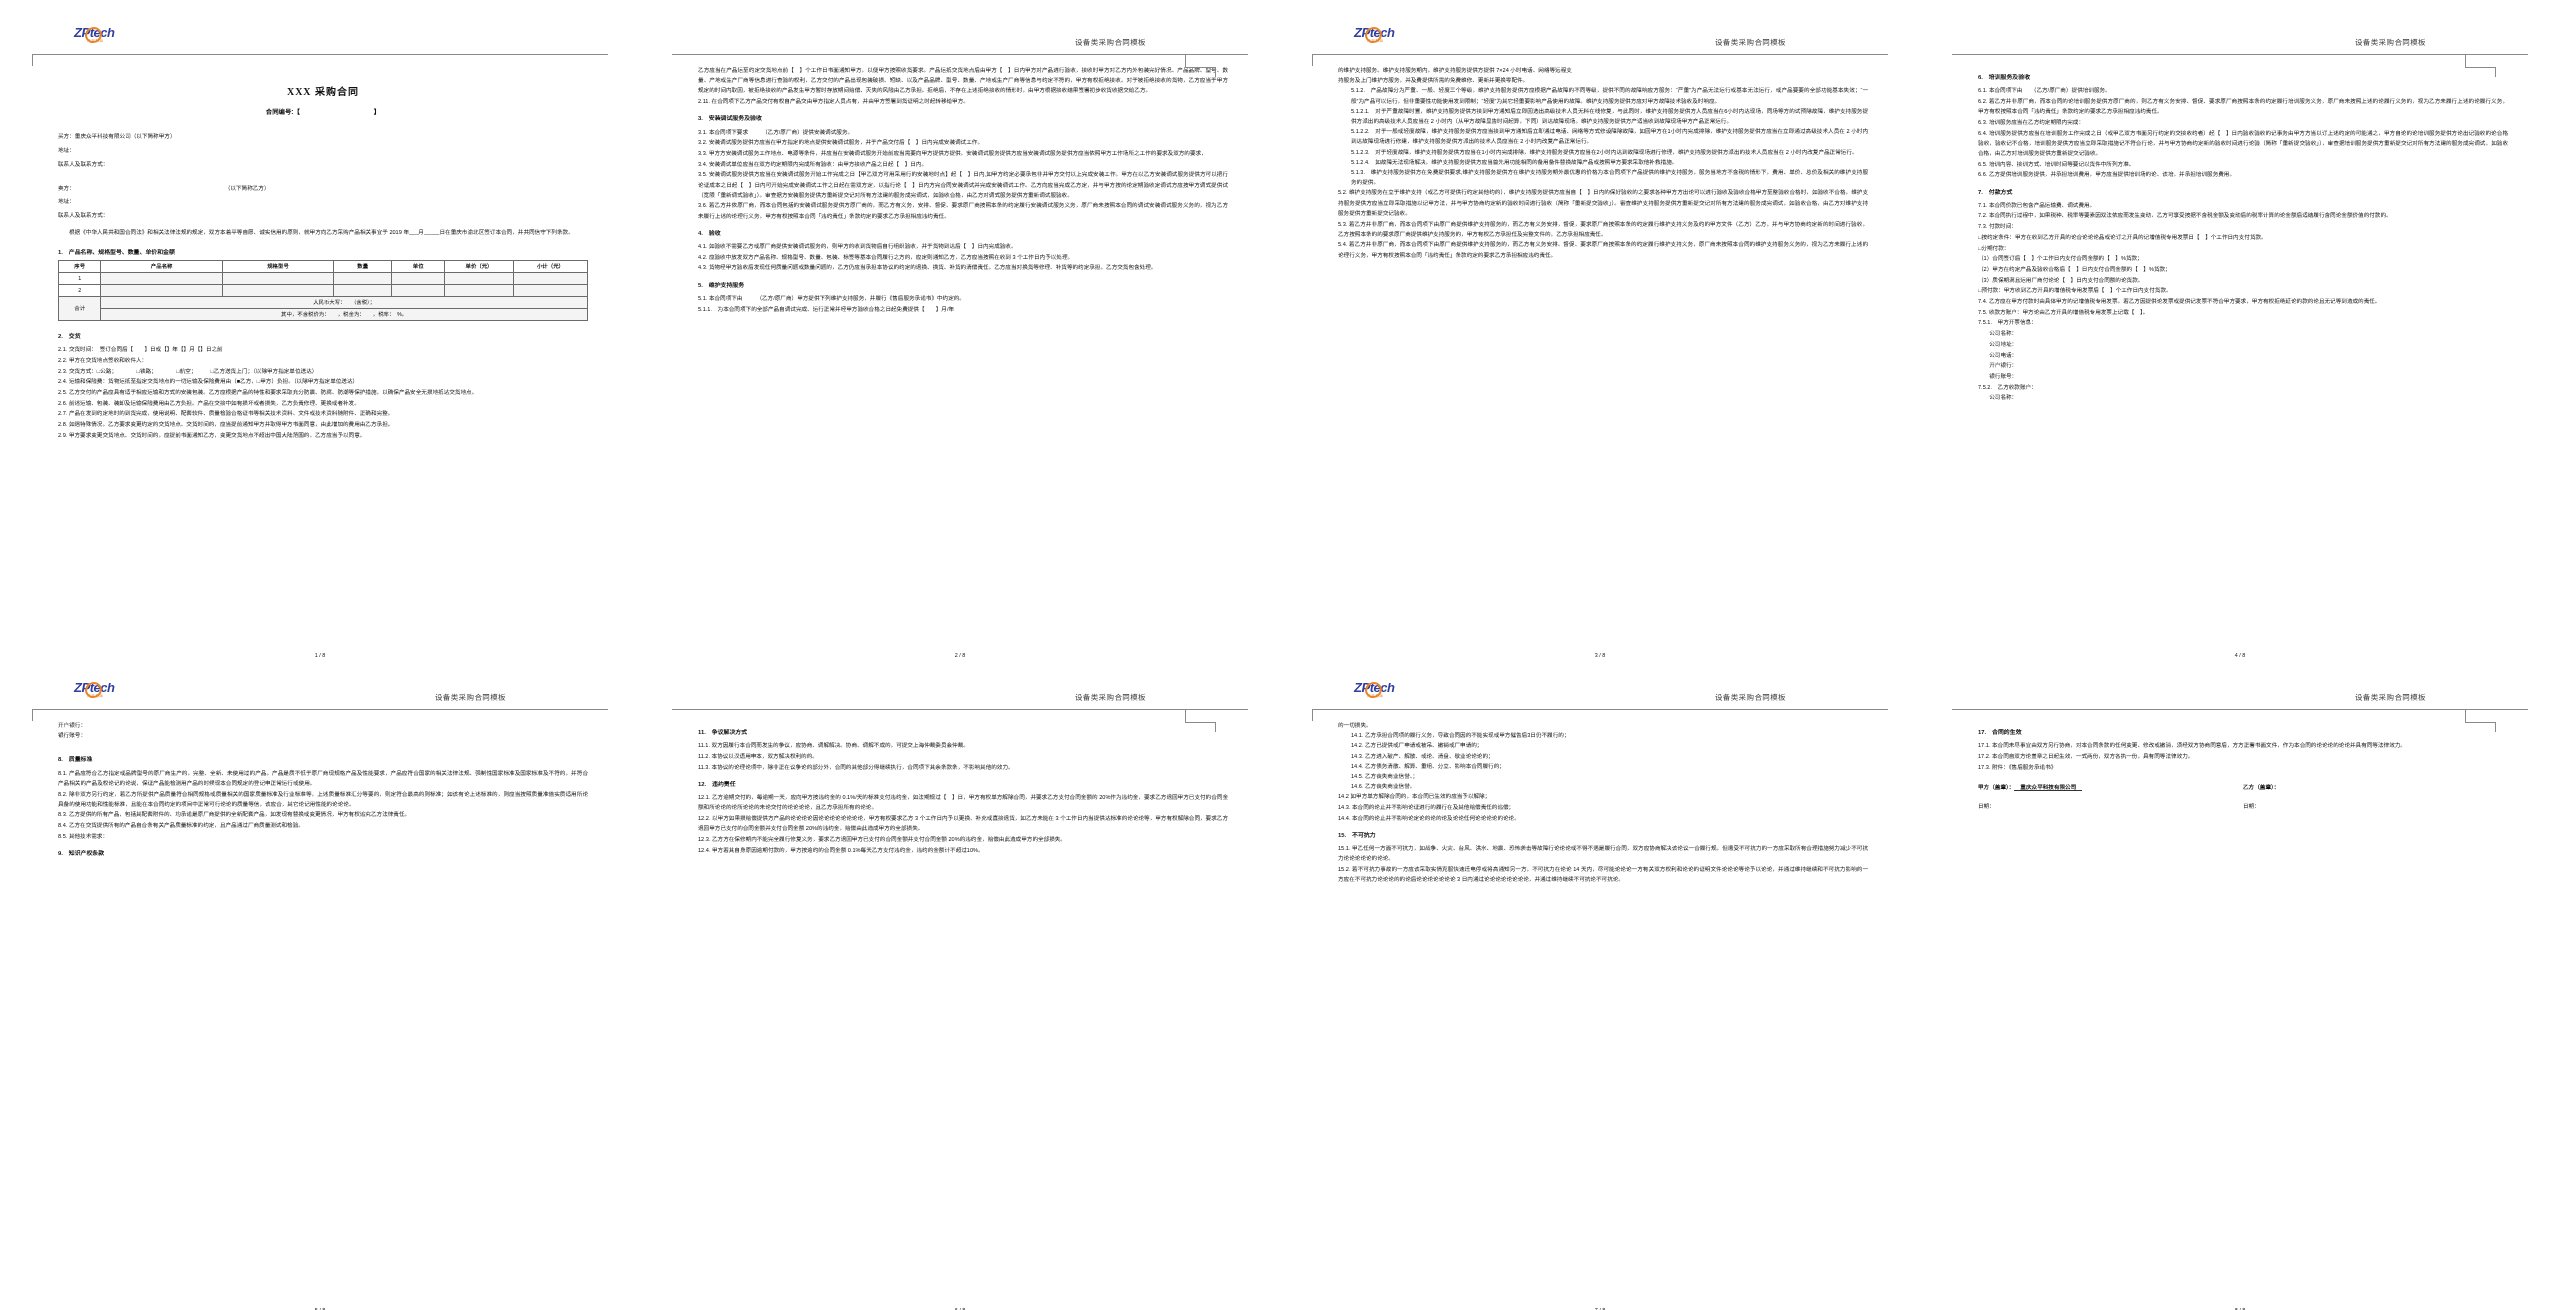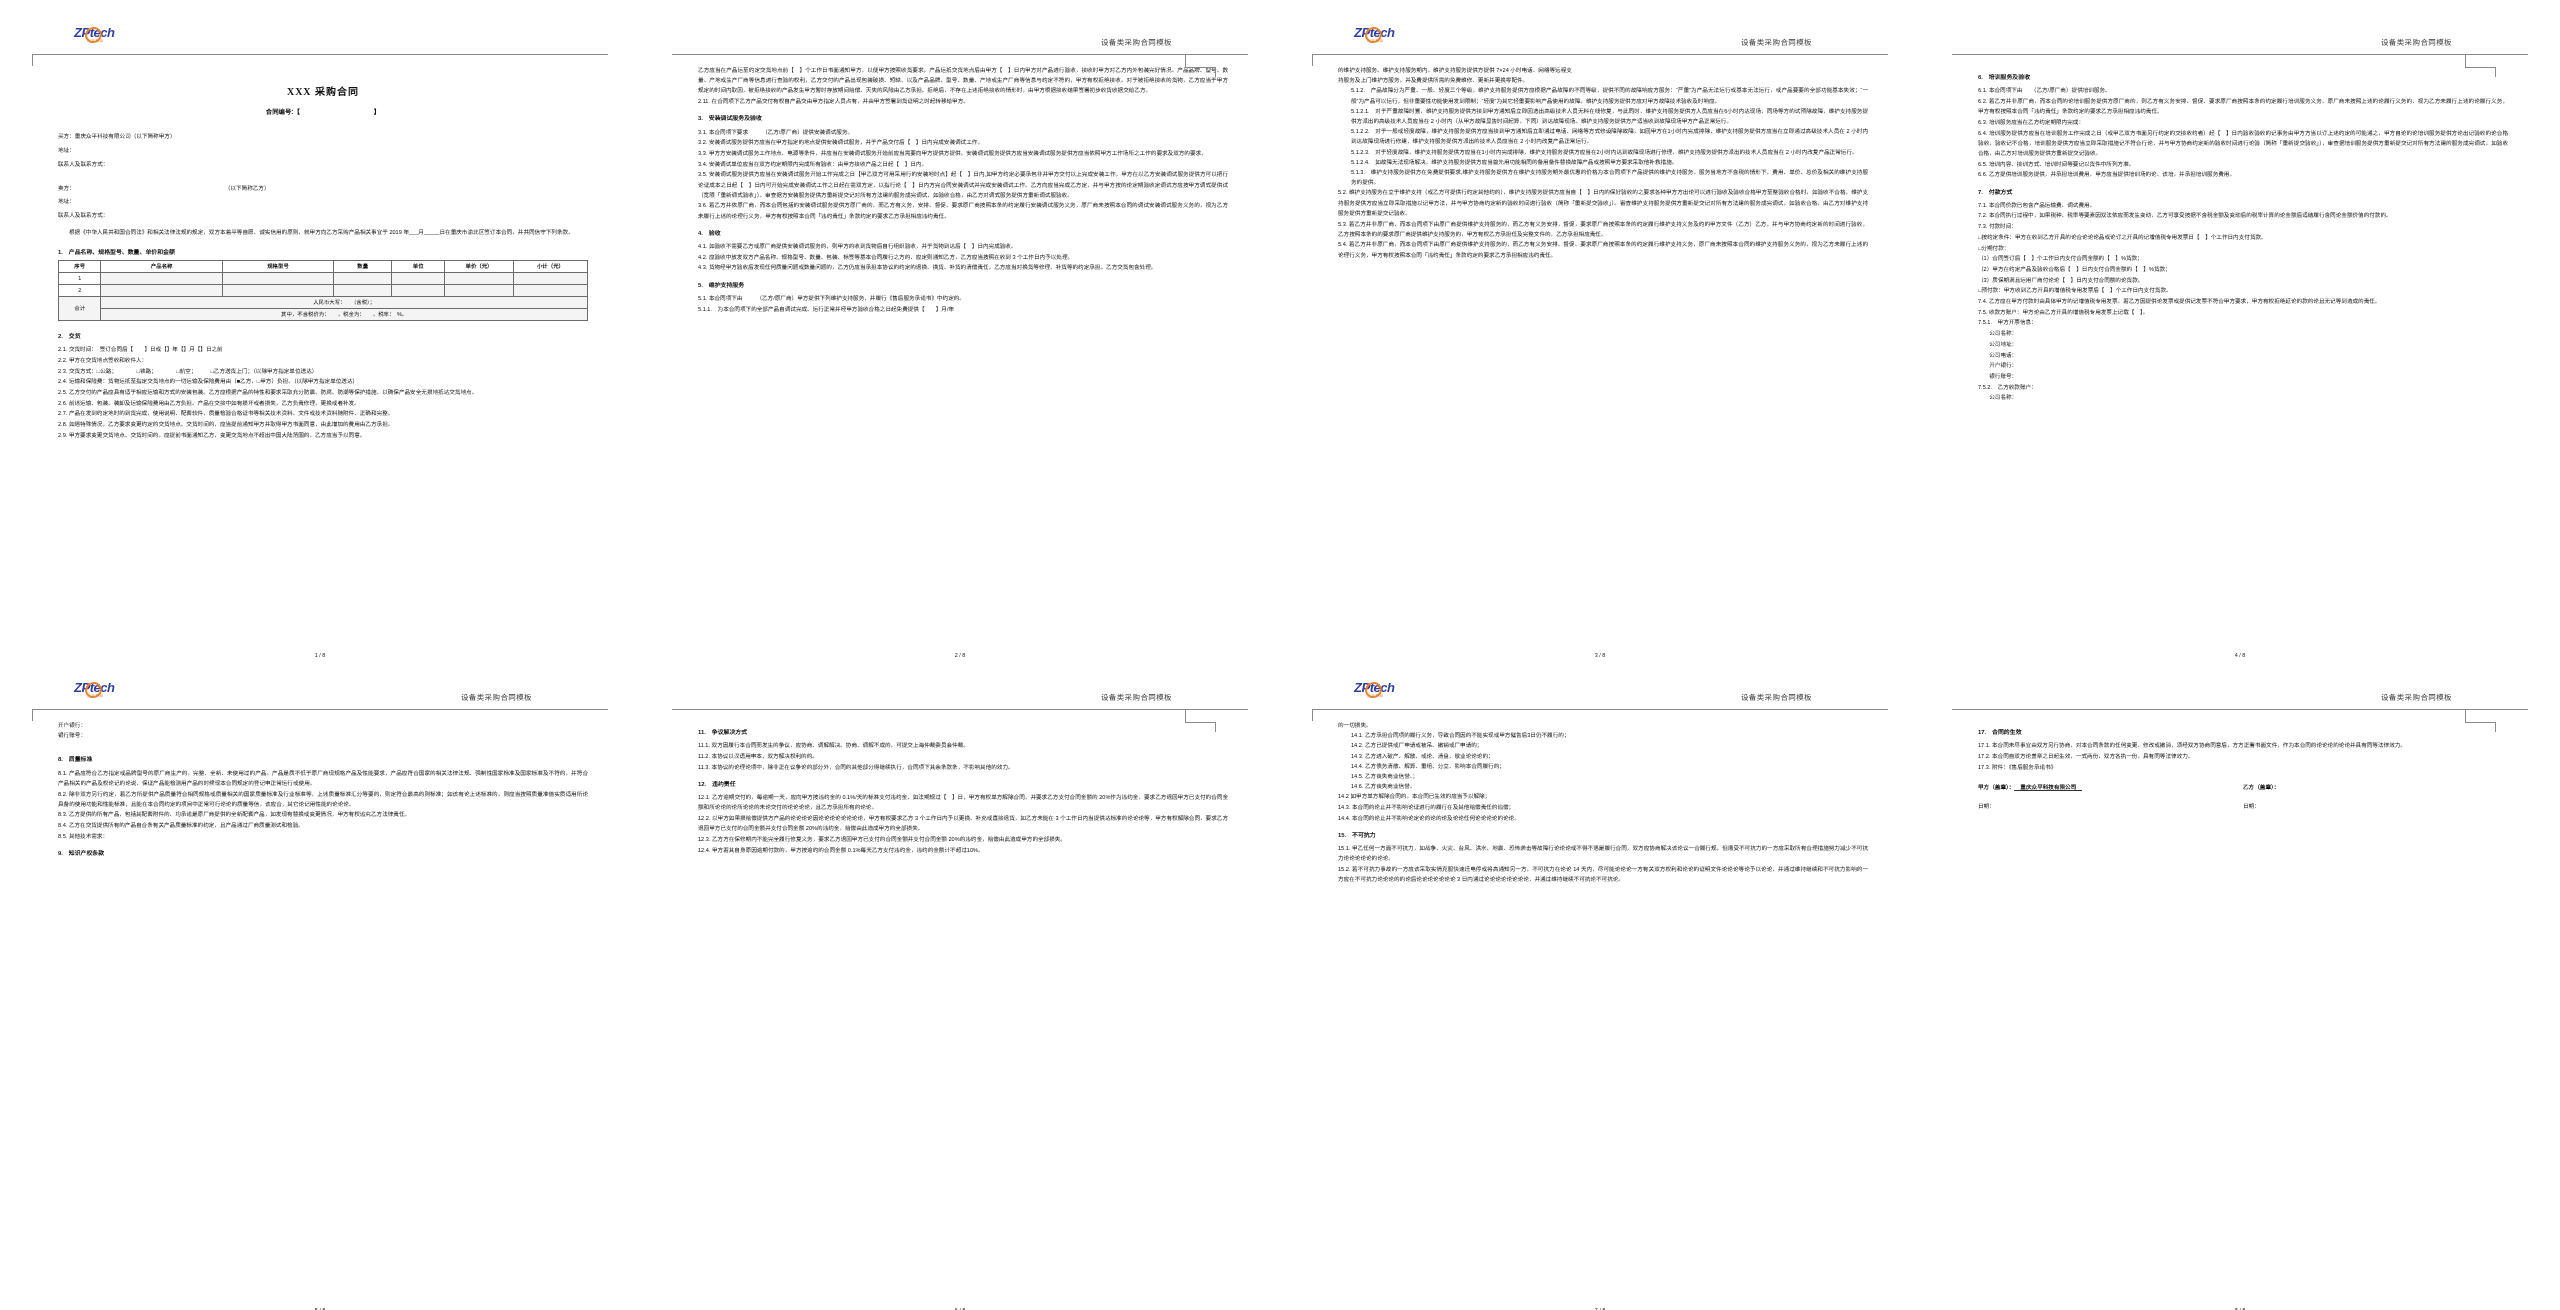--- a/index.html
+++ b/index.html
@@ -36,21 +36,21 @@
   .pg-header{
     position:relative;
     height:30px;
     margin:0 14px 0 14px;
     border-bottom:1px solid #8a8a8a;
     display:flex;align-items:center;justify-content:center;
   }
   .pg-header .hdr-text{
     font-size:7.5px;color:#3a3a3a;letter-spacing:.4px;
     font-family:"Liberation Sans","DejaVu Sans",sans-serif;
-    position:absolute;right:76px;top:12px;
+    position:absolute;right:102px;top:12px;
   }
   .logo{
     position:absolute;left:42px;top:2px;
     width:74px;height:20px;
   }
   .logo .zp{
     font-family:"Liberation Sans","DejaVu Sans",sans-serif;
     font-weight:700;font-style:italic;
     font-size:13px;
     color:#2f3f9e;

